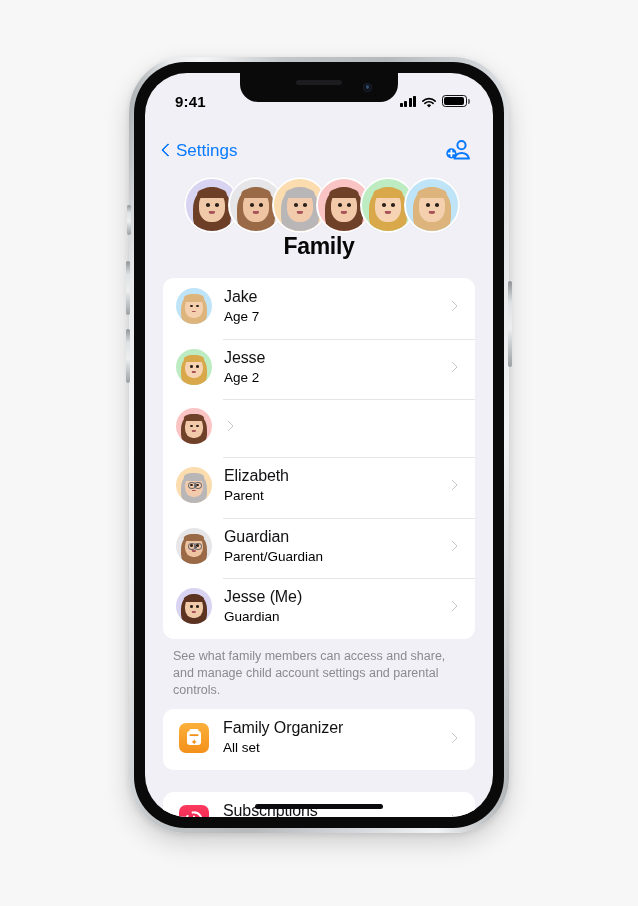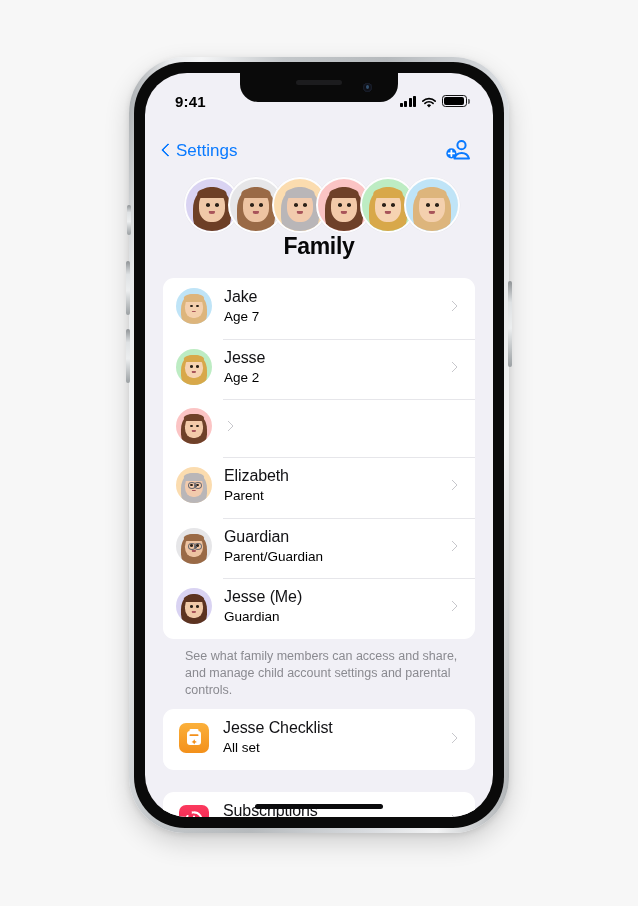--- a/index.html
+++ b/index.html
@@ -197,21 +197,21 @@
     width: 9px; height: 15px; flex: none; margin-right: 5px; position: relative;
   }
   .chev-row::before {
     content: ""; position: absolute; left: 0; top: 3.4px;
     width: 7px; height: 7px;
     border-right: 1.8px solid #b9b9bf; border-top: 1.8px solid #b9b9bf;
     transform: rotate(45deg); border-radius: .5px;
   }
 
   .footnote {
-    margin: 9px 28px 0 40px;
+    margin: 9px 28px 0 28px;
     font-size: 12.5px; line-height: 1.38; color: #8a8a90;
   }
 
   
   .home-ind {
     position: absolute; bottom: 8px; left: 50%; transform: translateX(-50%);
     width: 128px; height: 5px; border-radius: 3px;
     background: #0b0b0d; z-index: 40;
   }
 
@@ -464,21 +464,21 @@
             <div class="row">
               <div class="row-icon" style="background:linear-gradient(180deg,#fbb03b,#f3901a)">
                 <svg viewBox="0 0 30 30" width="30" height="30">
                   <rect x="8" y="8" width="14" height="14" rx="3" fill="#fff"></rect>
                   <rect x="10.5" y="6" width="9" height="3" rx="1.3" fill="#fff"></rect>
                   <rect x="10.5" y="11.3" width="9" height="1.7" rx=".85" fill="#f3901a"></rect>
                   <path d="M15.2 16.2 l.9 1.8 1.8.9 -1.8.9 -.9 1.8 -.9-1.8 -1.8-.9 1.8-.9 Z" fill="#f3901a"></path>
                 </svg>
               </div>
               <div class="row-text">
-                <div class="row-title">Jesse Checklist</div>
+                <div class="row-title">Family Organizer</div>
                 <div class="row-sub">All set</div>
               </div>
               <span class="chev-row"></span>
             </div>
           </div>
 
           <div class="card subs">
             <div class="row">
               <div class="row-icon" style="background:linear-gradient(180deg,#fb3a5e,#ea1b4c)">
                 <svg viewBox="0 0 30 30" width="30" height="30">

